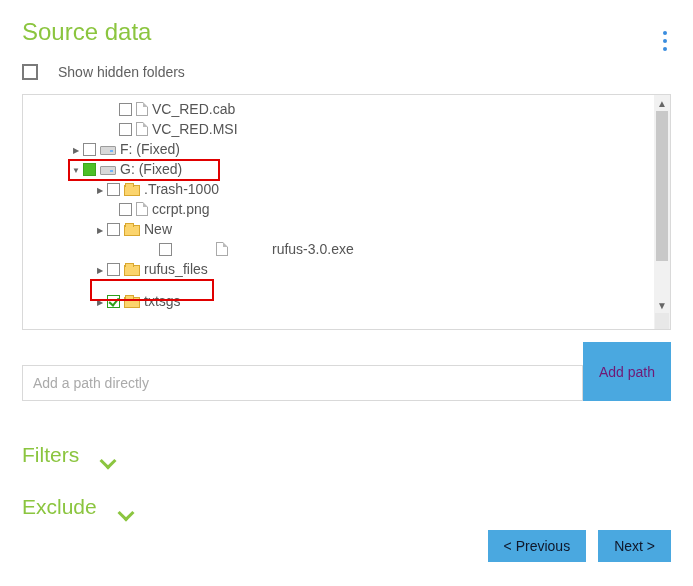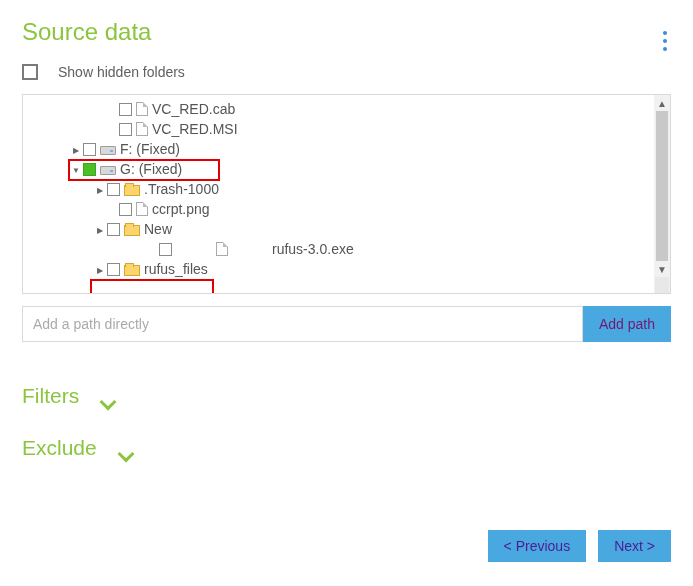--- a/index.html
+++ b/index.html
@@ -29,21 +29,21 @@
     width: 4px; height: 4px; border-radius: 50%; background: #3a8dde;
   }
   .show-hidden {
     display: flex; align-items: center; gap: 20px; margin-bottom: 14px;
     color: #606060;
   }
   .chk-empty {
     width: 16px; height: 16px; border: 2px solid #7a7a7a; background: #fff;
   }
   .tree-wrap {
-    border: 1px solid #d9d9d9; height: 200px; position: relative;
+    border: 1px solid #d9d9d9; height: 236px; position: relative;
     overflow: hidden;
   }
   .tree-scroll {
     position: absolute; right: 0; top: 0; width: 16px; height: 100%;
     background: #f1f1f1;
   }
   .tree-scroll .up, .tree-scroll .down {
     height: 16px; display:flex; align-items:center; justify-content:center;
     color:#666; font-size:10px;
   }
@@ -108,42 +108,42 @@
     background:#6fb6ff;
   }
   .hl {
     position:absolute; border:2px solid #e00000; pointer-events:none;
   }
   .pathrow {
     display:flex; margin-top:12px;
   }
   .pathrow input {
     flex:1; border:1px solid #d9d9d9; padding:9px 10px; font-size:14px;
-    color:#0c4a6e; outline:none;
+    color:#0c4a6e; outline:none;margin-top:23px;
   }
   .pathrow input::placeholder { color:#aaa; }
   .addbtn {
     background:#4aa8e0; color:#701a75; border:none; padding:0 16px;
     font-size:14px; cursor:pointer;
   }
   .section {
     margin-top: 42px; color:#8bc53f; font-size:21px; font-weight:400;
     display:flex; align-items:flex-end; gap:23px; cursor:pointer;
   }
   .section.sec2 { margin-top: 28px; }
   .chev {
     width:12px; height:12px; border-right:3px solid #8bc53f;
     border-bottom:3px solid #8bc53f; transform:rotate(45deg);
     margin-top:-6px;
   }
   .footer {
     position:absolute; right:22px; bottom:24px; display:flex; gap:12px;
   }
   .navbtn {
-    background:#4aa8e0; color:#4c1d95; border:none; padding:8px 16px;
+    background:#4aa8e0; color:#0f172a; border:none; padding:8px 16px;
     font-size:14px; cursor:pointer;
   }
 </style>
 </head>
 <body>
 
 <div class="header-row">
   <h1>Source data</h1>
   <div class="menu-dots">
     <span></span>

